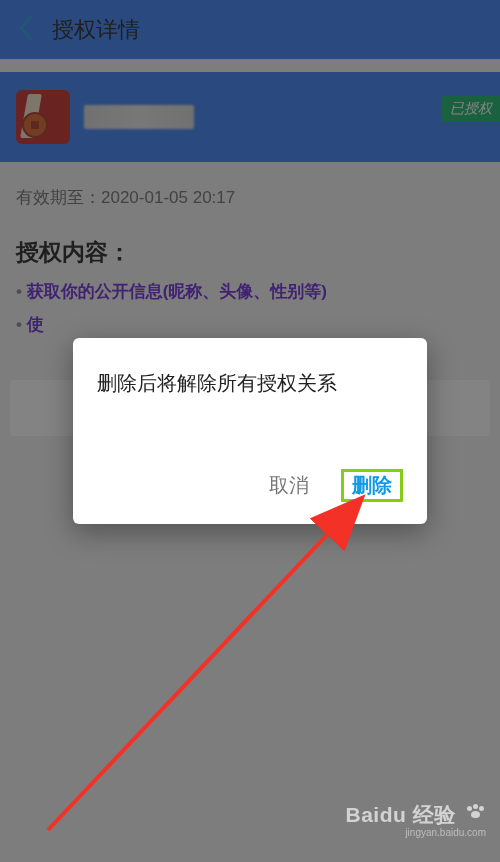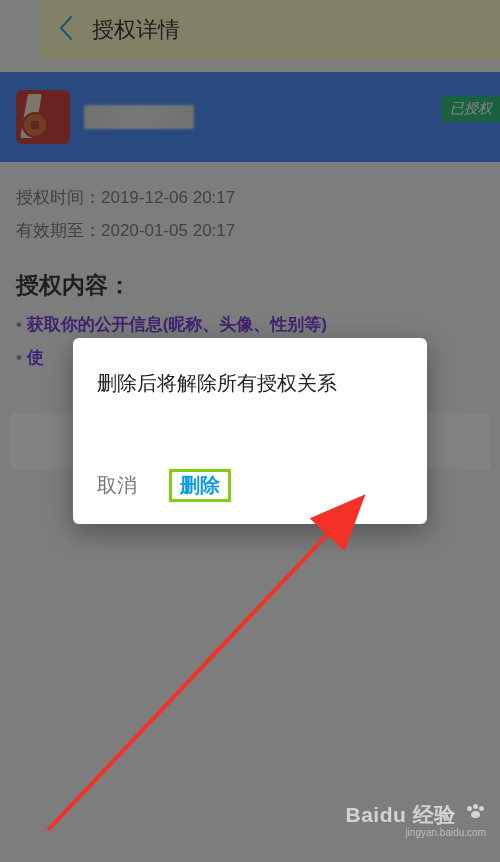--- a/index.html
+++ b/index.html
@@ -11,26 +11,25 @@
       position: relative;
       overflow: hidden;
     }
     .page {
       width: 100%;
       height: 100%;
       background: #f2f2f2;
     }
     .header {
       height: 60px;
-      background: #fef9c3;
+      background: #3b82f6;
       display: flex;
       align-items: center;
       padding: 0 18px;
       border-bottom: 1px solid #e7e7e7;
-      margin-left: 40px;
     }
     .back-icon {
       color: #2aa0da;
       font-size: 26px;
       line-height: 1;
       margin-right: 18px;
       font-weight: 300;
     }
     .header-title {
       font-size: 22px;
@@ -144,21 +143,21 @@
       z-index: 20;
       box-shadow: 0 8px 28px rgba(0,0,0,.35);
     }
     .dialog-message {
       padding: 32px 24px 72px;
       font-size: 20px;
       color: #222;
     }
     .dialog-actions {
       display: flex;
-      justify-content: flex-start;
+      justify-content: flex-end;
       gap: 32px;
       padding: 0 24px 22px;
     }
     .btn-cancel {
       font-size: 20px;
       color: #777;
       background: none;
       border: none;
       cursor: pointer;
     }
@@ -232,23 +231,20 @@
     <div class="app-icon">
       <span class="stroke"></span>
         <span class="coin"></span>
     </div>
     <div class="app-name-redact"></div>
     <div class="badge">已授权</div>
   </div>
 
   <div class="meta-block">
     <div class="meta-row">
-      <span>授权时间：</span><span>2019-12-06 20:17</span>
-    </div>
-    <div class="meta-row">
       <span>有效期至：</span><span>2020-01-05 20:17</span>
     </div>
   </div>
 
   <div class="content-block">
     <div class="content-title">授权内容：</div>
     <ul class="content-list">
       <li>获取你的公开信息(昵称、头像、性别等)</li>
       <li>使</li>
     </ul>

